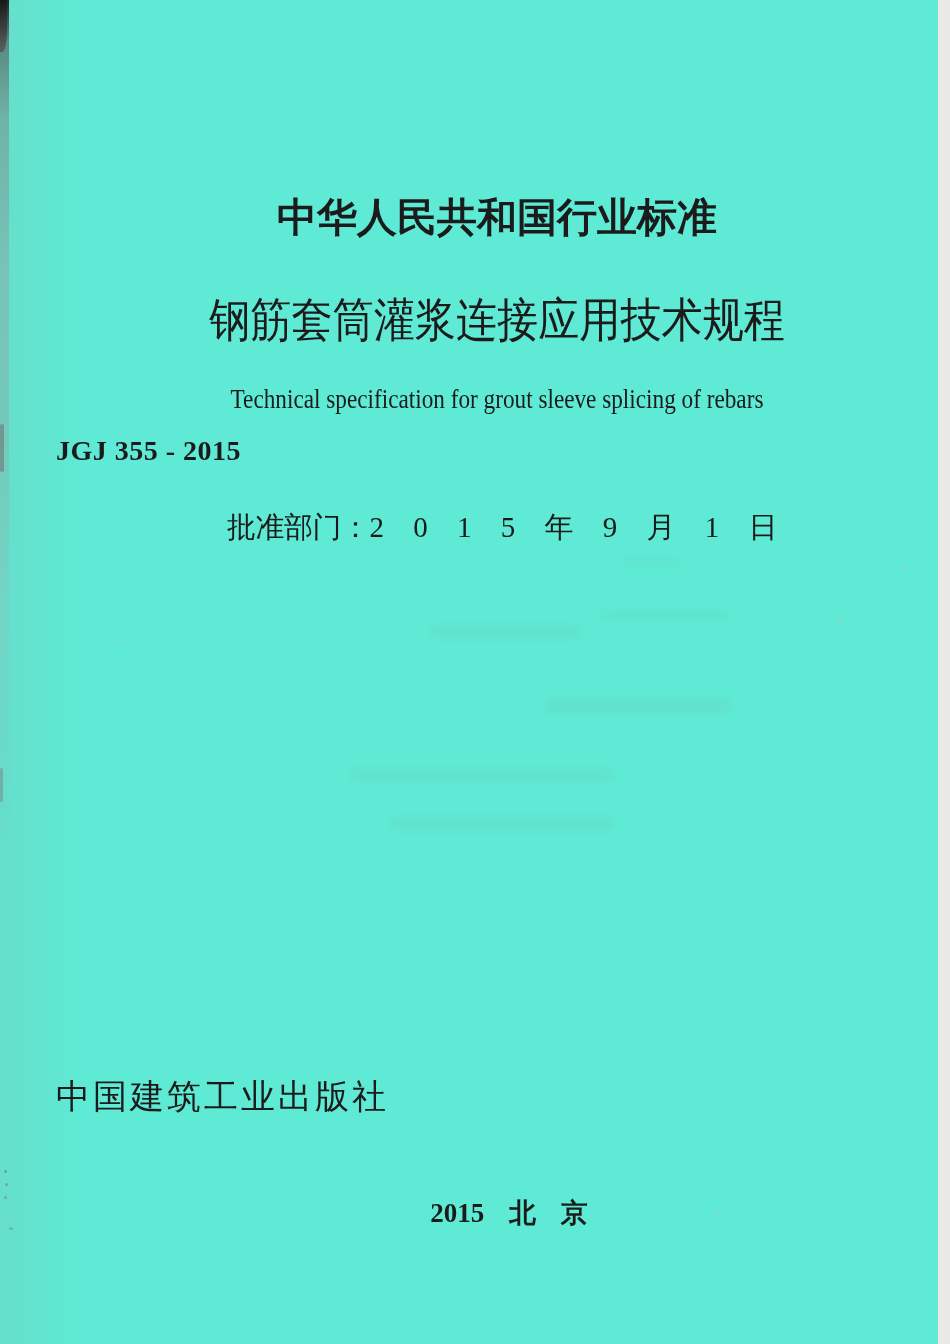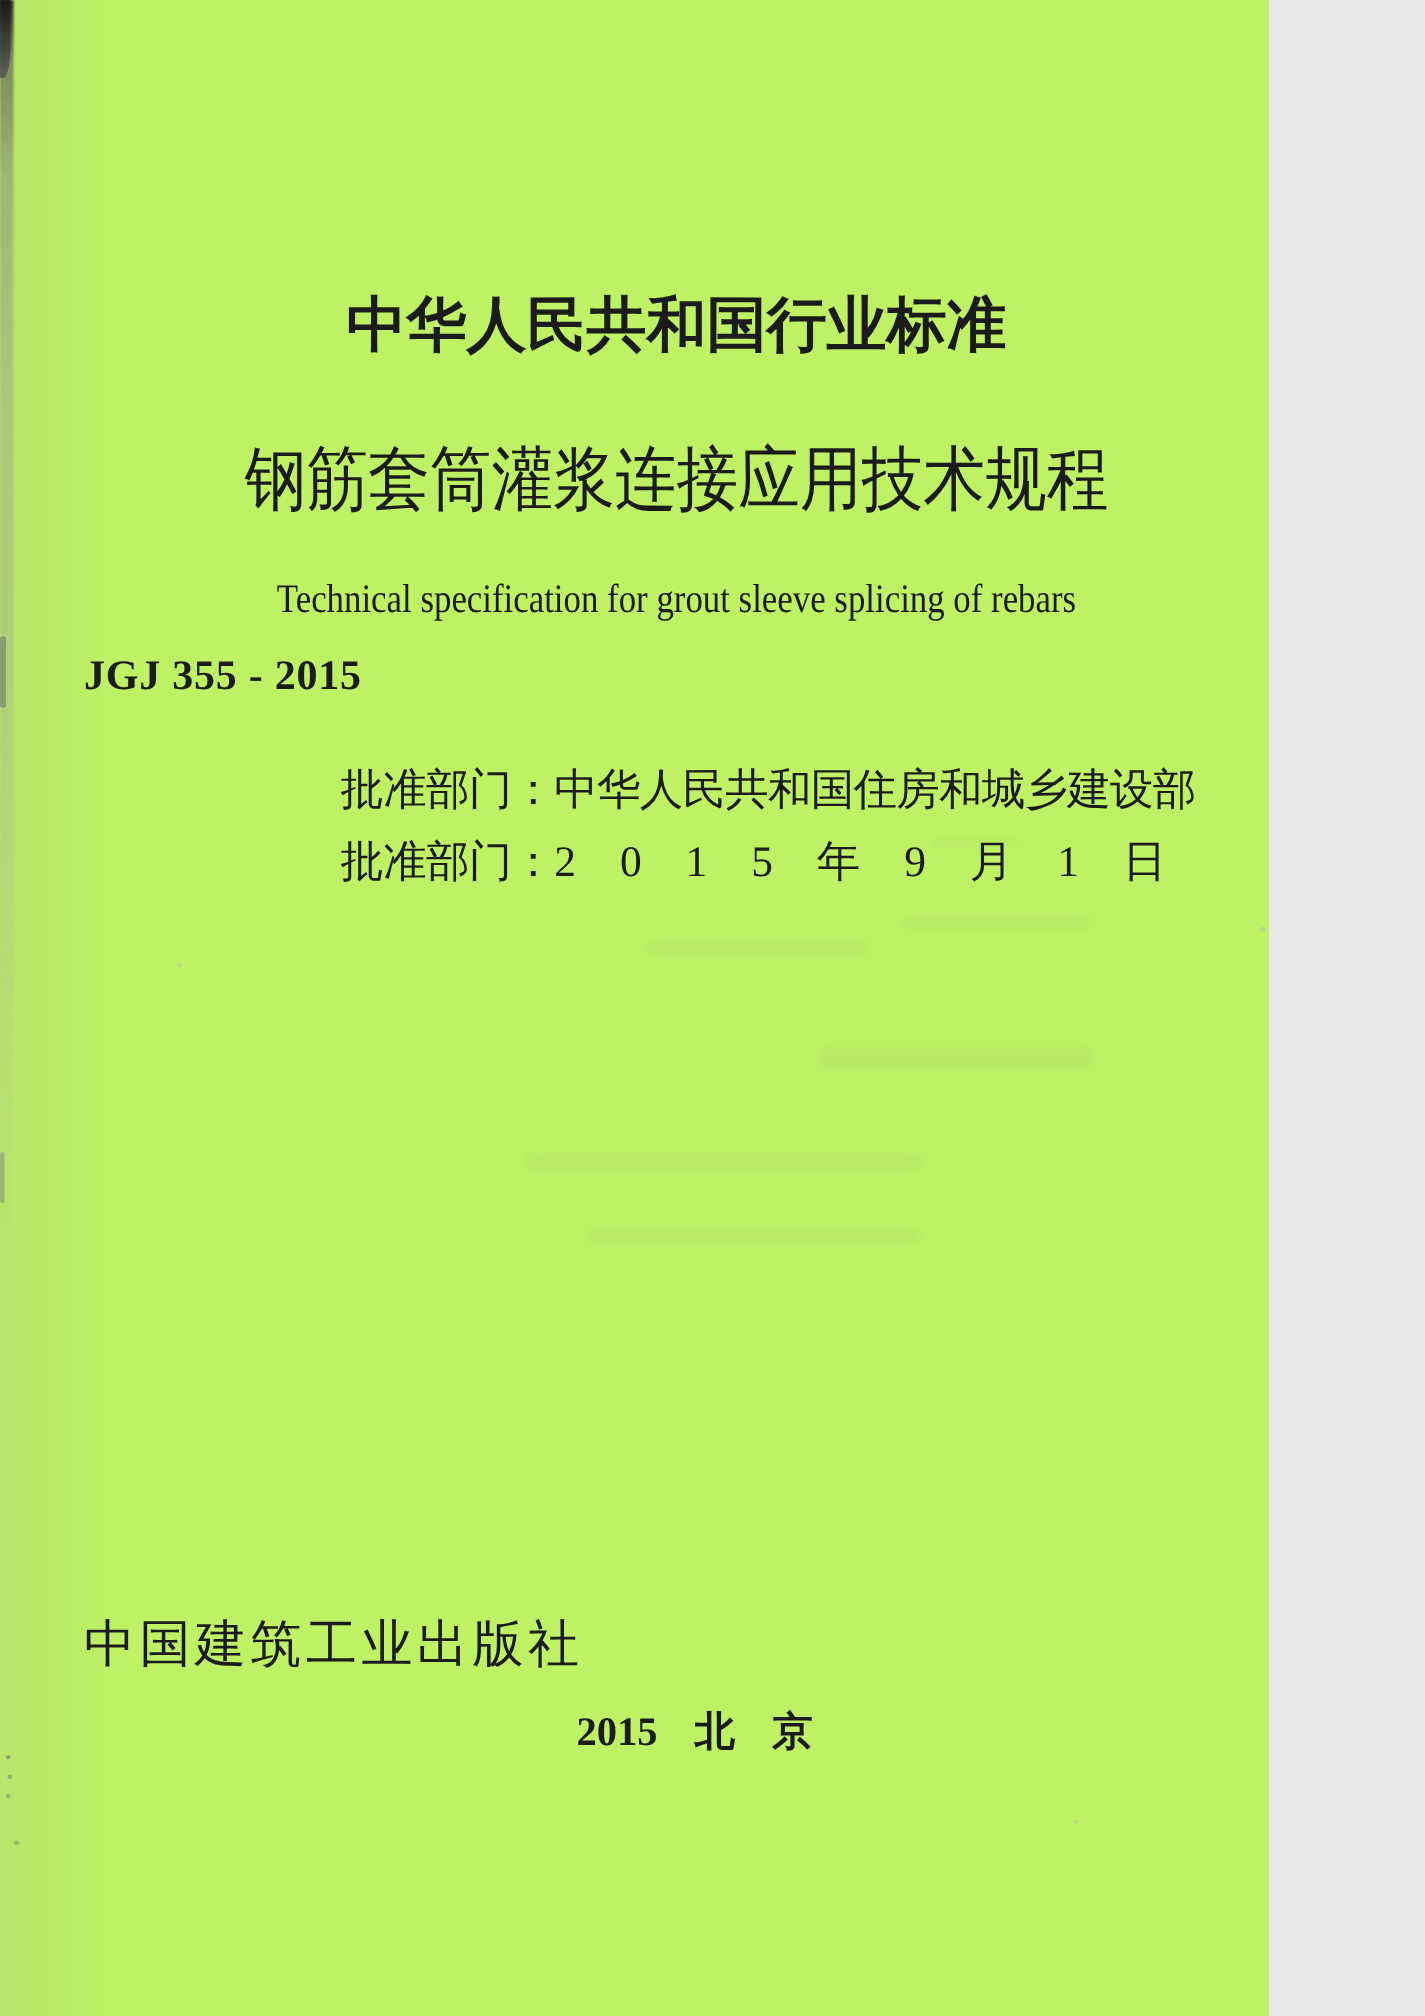--- a/index.html
+++ b/index.html
@@ -2,22 +2,22 @@
 <html><head>
 <meta charset="utf-8">
 <style>
   html,body{margin:0;padding:0;}
   body{
     width:950px;height:1344px;
     background:#e9e9e7;
     font-family:"Liberation Serif","DejaVu Serif",serif;
   }
   .page{
-    position:relative;width:846px;height:1344px;overflow:hidden;
-    background:#bef264;color:#1b1b1b;
+    position:relative;width:938px;height:1344px;overflow:hidden;
+    background:#5eead4;color:#1b1b1b;
   }
   
   .page-shade{
     position:absolute;left:0;top:0;bottom:0;width:80px;pointer-events:none;
     background:linear-gradient(90deg,rgba(150,150,150,.14),rgba(150,150,150,0));
   }
   
   .edge-strip{
     position:absolute;left:0;top:0;width:9px;height:840px;
     background:linear-gradient(180deg,
@@ -81,21 +81,21 @@
     position:absolute;left:227px;top:503px;width:565px;
     font-size:29px;line-height:48px;letter-spacing:-.5px;white-space:nowrap;
   }
   .effective-value{word-spacing:23px;}
   .publisher{
     position:absolute;left:56px;right:0;top:1080px;
     font-size:34px;line-height:1;letter-spacing:3px;white-space:nowrap;
     font-weight:500;
   }
   .edition{
-    position:absolute;left:80px;right:0;top:1141px;text-align:center;
+    position:absolute;left:80px;right:0;top:1200px;text-align:center;
     font-weight:700;font-size:27px;line-height:1;word-spacing:18px;white-space:nowrap;
   }
 </style>
 </head>
 <body>
 
 <div class="page">
 
   <div class="page-shade"></div>
   <div class="edge-strip"></div>
@@ -119,21 +119,20 @@
 
   <div class="std-class">中华人民共和国行业标准</div>
 
   <div class="title-cn">钢筋套筒灌浆连接应用技术规程</div>
 
   <div class="title-en">Technical specification for grout sleeve splicing of rebars</div>
 
   <div class="std-code">JGJ 355 - 2015</div>
 
   <div class="approval-block">
-    <div><span>批准部门：</span><span>中华人民共和国住房和城乡建设部</span></div>
     <div><span>批准部门：</span><span class="effective-value">2 0 1 5 年 9 月 1 日</span></div>
   </div>
 
   <div class="publisher">中国建筑工业出版社</div>
 
   <div class="edition">2015 北 京</div>
 
 </div>
 
 </body></html>

